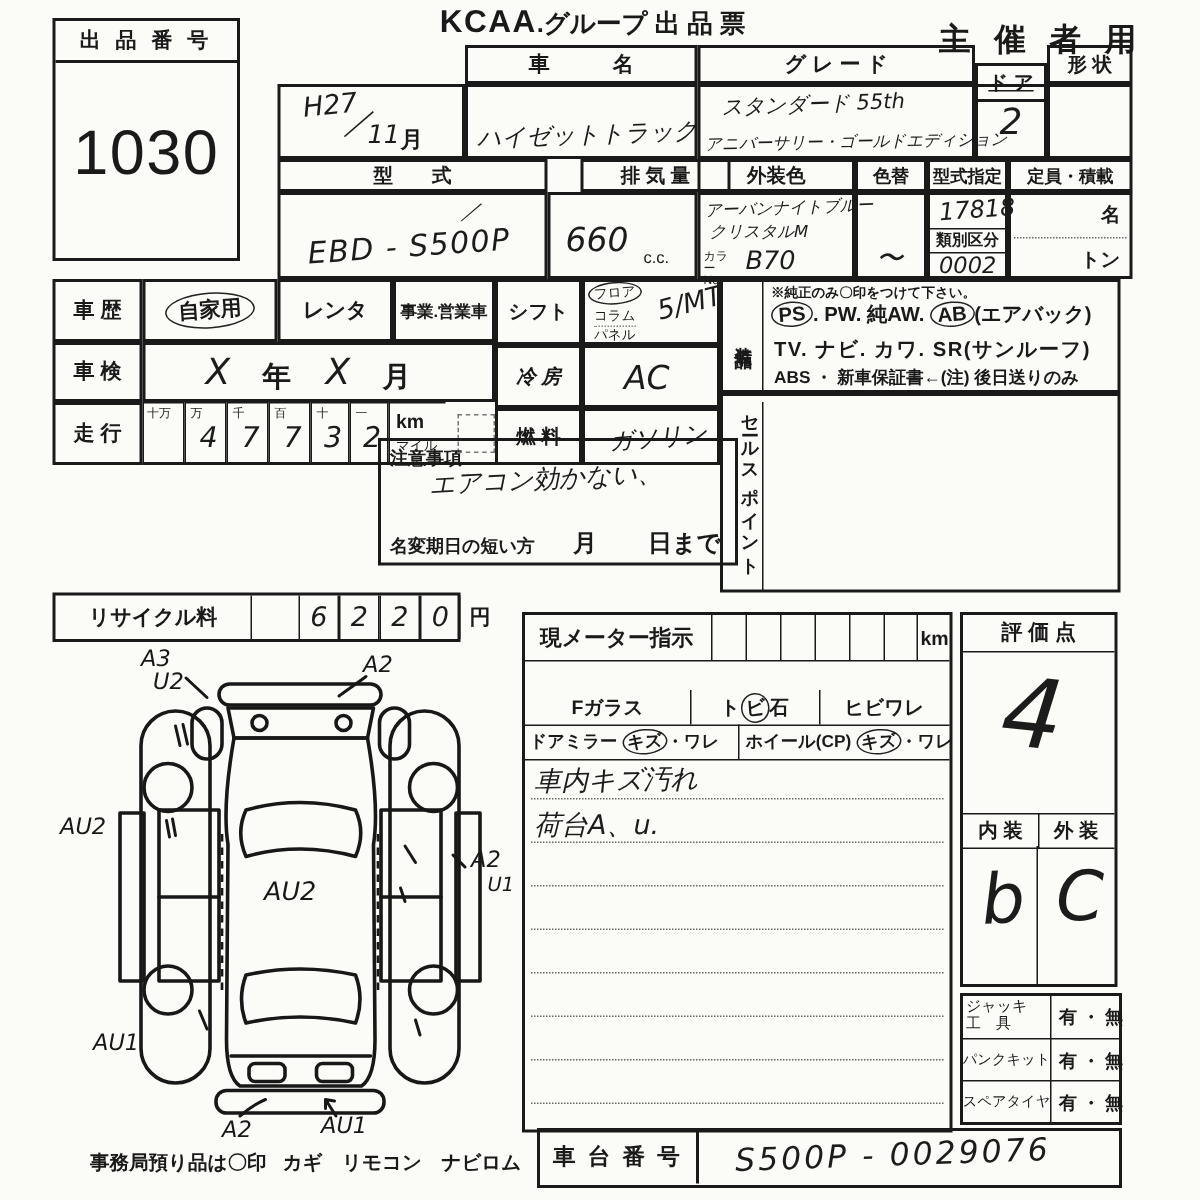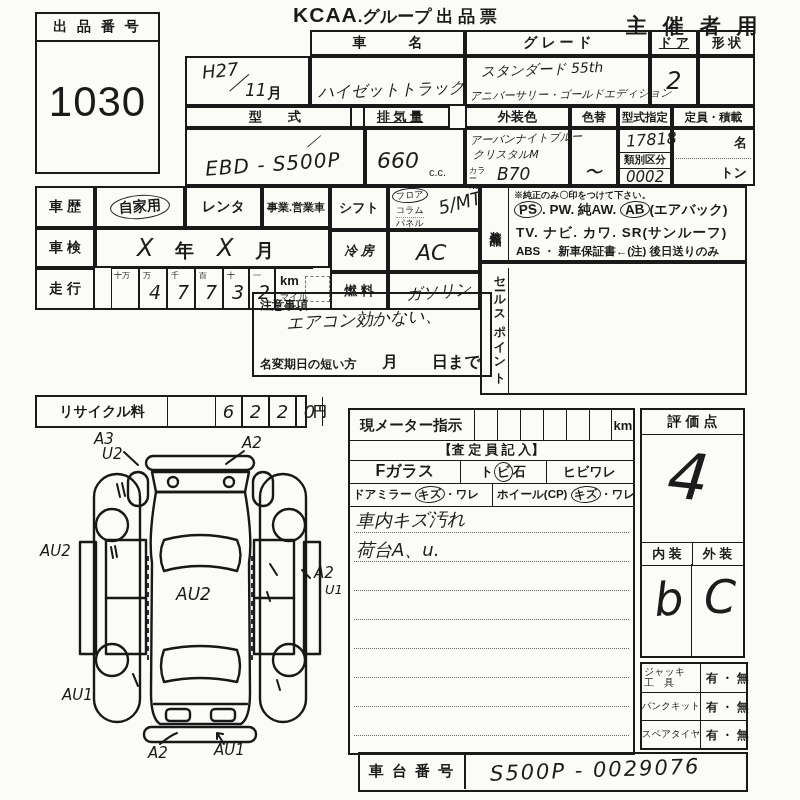--- a/index.html
+++ b/index.html
@@ -1,20 +1,20 @@
 <!DOCTYPE html>
 <html><head>
 <meta charset="utf-8">
 <style>
   :root { --ink:#1a1a1a; --paper:#fbfbf7; }
   html,body{margin:0;padding:0;}
   body{background:#e8e8e4;font-family:"Liberation Sans",sans-serif;color:var(--ink);}
   #sheet{position:relative;width:800px;height:800px;background:var(--paper);overflow:hidden;}
   .b{position:absolute;box-sizing:border-box;border:2px solid var(--ink);background:transparent;}
-  .b1{position:absolute;box-sizing:border-box;border:1.5px solid var(--ink);margin-left:16px;}
+  .b1{position:absolute;box-sizing:border-box;border:1.5px solid var(--ink);}
   .t{position:absolute;white-space:nowrap;}
   .bold{font-weight:bold;}
   .ctr{display:flex;align-items:center;justify-content:center;text-align:center;}
   .hw{font-family:"DejaVu Sans",sans-serif;font-style:italic;color:#1c1c1c;}
   .circ{display:inline-block;border:1.8px solid #222;border-radius:50%;padding:0 4px;transform:rotate(-4deg);}
   .vtext{writing-mode:vertical-rl;text-orientation:upright;letter-spacing:2px;}
   .dotline{position:absolute;border-top:1.6px dotted #666;}
   .dashbox{position:absolute;box-sizing:border-box;border:1.5px dashed #777;}
   .hdrcell{font-weight:bold;display:flex;align-items:center;justify-content:center;}
   svg text{font-family:"DejaVu Sans",sans-serif;font-style:italic;fill:#181818;}
@@ -38,21 +38,21 @@
   <div class="t" style="left:255px;top:3px;width:280px;text-align:center;">
     <span class="bold" style="font-size:21px;letter-spacing:1px;">KCAA</span><span class="bold" style="font-size:17px;">.グループ 出 品 票</span>
   </div>
 
   <div class="b hdrcell" style="left:310px;top:30px;width:155px;height:26px;font-size:14px;">
       <span>車　　　名</span>
     </div>
   <div class="b hdrcell" style="left:465px;top:30px;width:185px;height:26px;font-size:14px;">
       <span>グ レ ー ド</span>
     </div>
-  <div class="b hdrcell" style="left:650px;top:30px;width:48px;height:26px;font-size:13px;text-decoration:underline;">
+  <div class="b hdrcell" style="left:650px;top:42px;width:48px;height:26px;font-size:13px;text-decoration:underline;">
       <span>ド ア</span>
     </div>
   <div class="b hdrcell" style="left:698px;top:30px;width:57px;height:26px;font-size:13px;">
       <span>形 状</span>
     </div>
 
   <div class="b" style="left:185px;top:56px;width:125px;height:50px;">
     <span class="hw t" style="left:15px;top:2px;font-size:18px;transform:rotate(-6deg);">H27</span>
     <span class="hw t" style="left:42px;top:10px;font-size:20px;">／</span>
     <span class="hw t" style="left:58px;top:22px;font-size:17px;">11</span>
@@ -66,21 +66,21 @@
     <span class="hw t" style="left:3px;top:29px;font-size:11px;transform:rotate(-1deg);">アニバーサリー・ゴールドエディション</span>
   </div>
   <div class="b ctr" style="left:650px;top:56px;width:48px;height:50px;">
     <span class="hw" style="font-size:24px;">2</span>
   </div>
   <div class="b" style="left:698px;top:56px;width:57px;height:50px;"></div>
 
   <div class="b hdrcell" style="left:185px;top:106px;width:180px;height:22px;font-size:13px;">
       <span>型　　式</span>
     </div>
-  <div class="b hdrcell" style="left:350px;top:106px;width:100px;height:22px;font-size:13px;text-decoration:underline;">
+  <div class="b hdrcell" style="left:387px;top:106px;width:100px;height:22px;font-size:13px;">
       <span>排 気 量</span>
     </div>
   <div class="b hdrcell" style="left:465px;top:106px;width:105px;height:22px;font-size:13px;">
       <span>外装色</span>
     </div>
   <div class="b hdrcell" style="left:570px;top:106px;width:48px;height:22px;font-size:12px;">
       <span>色替</span>
     </div>
   <div class="b hdrcell" style="left:618px;top:106px;width:54px;height:22px;font-size:11.5px;">
       <span>型式指定</span>
@@ -253,26 +253,23 @@
       <div class="t" style="left:147px;top:0;width:23px;height:30px;border-left:1.5px solid var(--ink);"></div>
       <div class="t" style="left:170px;top:0;width:23px;height:30px;border-left:1.5px solid var(--ink);"></div>
       <div class="t" style="left:193px;top:0;width:23px;height:30px;border-left:1.5px solid var(--ink);"></div>
       <div class="t" style="left:216px;top:0;width:23px;height:30px;border-left:1.5px solid var(--ink);"></div>
       <div class="t" style="left:239px;top:0;width:22px;height:30px;border-left:1.5px solid var(--ink);"></div>
       <div class="t ctr bold" style="left:261px;top:0;width:22px;height:30px;border-left:1.5px solid var(--ink);font-size:13px;">
           <span>km</span>
         </div>
     </div>
 
-    <div class="t ctr bold" style="left:0;top:30px;width:283px;height:20px;border-bottom:1.5px solid var(--ink);font-size:13px;">
-        <span>【査 定 員 記 入】</span>
-      </div>
 
     <div class="t" style="left:0;top:50px;width:283px;height:23px;border-bottom:1.5px solid var(--ink);">
-      <div class="t ctr bold" style="left:0;top:0;width:110px;height:23px;border-right:1.5px solid var(--ink);font-size:16px;justify-content:center;">
+      <div class="t ctr bold" style="left:0;top:0;width:110px;height:23px;border-right:1.5px solid var(--ink);font-size:13px;justify-content:center;">
           <span>Fガラス</span>
         </div>
       <div class="t ctr bold" style="left:110px;top:0;width:86px;height:23px;border-right:1.5px solid var(--ink);font-size:13px;">
         <span>ト</span>
           <span class="circ" style="padding:0 2px;">ビ</span>
           <span>石</span>
       </div>
       <div class="t ctr bold" style="left:196px;top:0;width:87px;height:23px;font-size:13px;">
           <span>ヒビワレ</span>
         </div>
@@ -337,20 +334,23 @@
     </div>
   </div>
 
   <div class="b" style="left:358px;top:752px;width:390px;height:40px;border-width:2.5px;">
     <div class="t ctr bold" style="left:0;top:0;width:104px;height:35px;border-right:2px solid var(--ink);font-size:15px;letter-spacing:2px;">
         <span>車 台 番 号</span>
       </div>
     <span class="hw t" style="left:130px;top:4px;font-size:21px;letter-spacing:2px;transform:rotate(-2deg);">S500P - 0029076</span>
   </div>
 
+  <div class="t bold" style="left:60px;top:766px;font-size:13px;">
+    <span>事務局預り品は〇印</span>&nbsp;&nbsp;&nbsp;<span>カギ　リモコン　ナビロム</span>
+  </div>
 
   <svg style="position:absolute;left:38px;top:428px;" width="310" height="333" viewBox="0 0 310 333">
     <g fill="none" stroke="#181818" stroke-width="2.4" stroke-linecap="round" stroke-linejoin="round">
 
       <rect x="56" y="46" width="46" height="248" rx="23"></rect>
       <rect x="222" y="46" width="46" height="248" rx="23"></rect>
 
       <rect x="42" y="114" width="16" height="112"></rect>
       <rect x="266" y="114" width="16" height="112"></rect>
 

